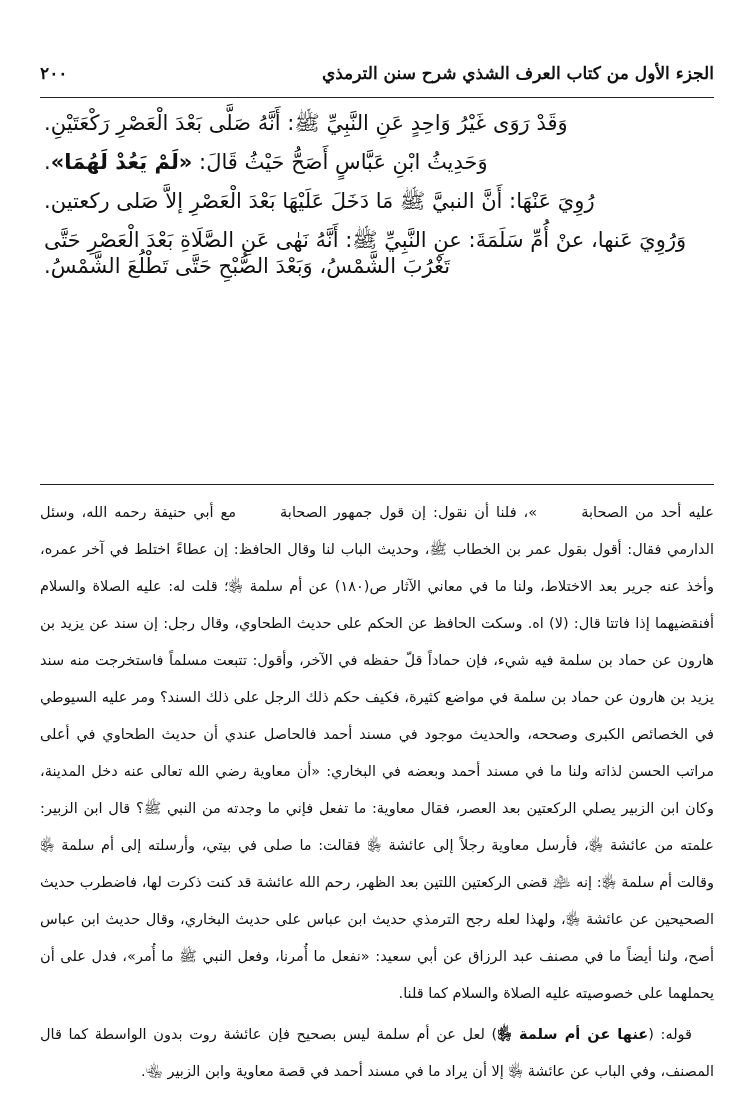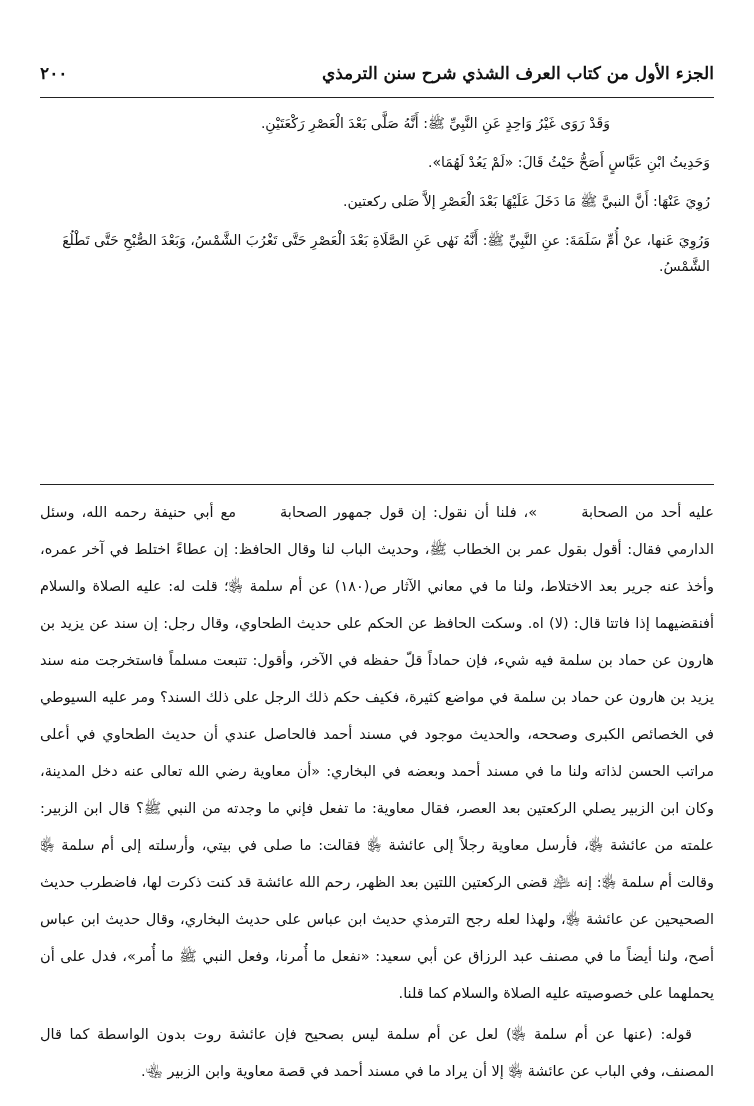--- a/index.html
+++ b/index.html
@@ -12,29 +12,29 @@
     position: absolute; top: 58px; left: 40px; right: 40px; height: 30px;
     direction: rtl; display: flex; justify-content: space-between; align-items: center;
   }
   .running-title { font-weight: bold; font-size: 17px; text-align: center; }
   .page-number { font-weight: bold; font-size: 17px; direction: rtl; }
   .header-rule {
     position: absolute; top: 97px; left: 40px; right: 40px; height: 0;
     border-top: 1.5px solid #222;
   }
   .main {
-    position: absolute; top: 110px; left: 28px; right: 44px;
-    direction: rtl; text-align: right;
+    position: absolute; top: 110px; left: 44px; right: 44px;
+    direction: rtl; text-align: left;
     font-family: "DejaVu Sans", "Liberation Sans", sans-serif;
-    font-size: 14px; line-height: 26px;
+    font-size: 21px; line-height: 26px;
   }
   .main p { margin: 0; }
   .main .para { margin-bottom: 13px; }
   .main .para.first { padding-right: 100px; }
-  .bold { font-weight: normal; margin-top: 40px; }
+  .bold { font-weight: bold; margin-top: 40px; }
   .footnote-rule {
     position: absolute; top: 484px; left: 40px; right: 40px; height: 0;
     border-top: 1.5px solid #222;
   }
   .notes {
     position: absolute; top: 494px; left: 40px; right: 40px;
     direction: rtl; text-align: justify; text-align-last: right;
     font-family: "DejaVu Sans", "Liberation Sans", sans-serif;
     font-size: 14.5px; line-height: 37px;
   }

